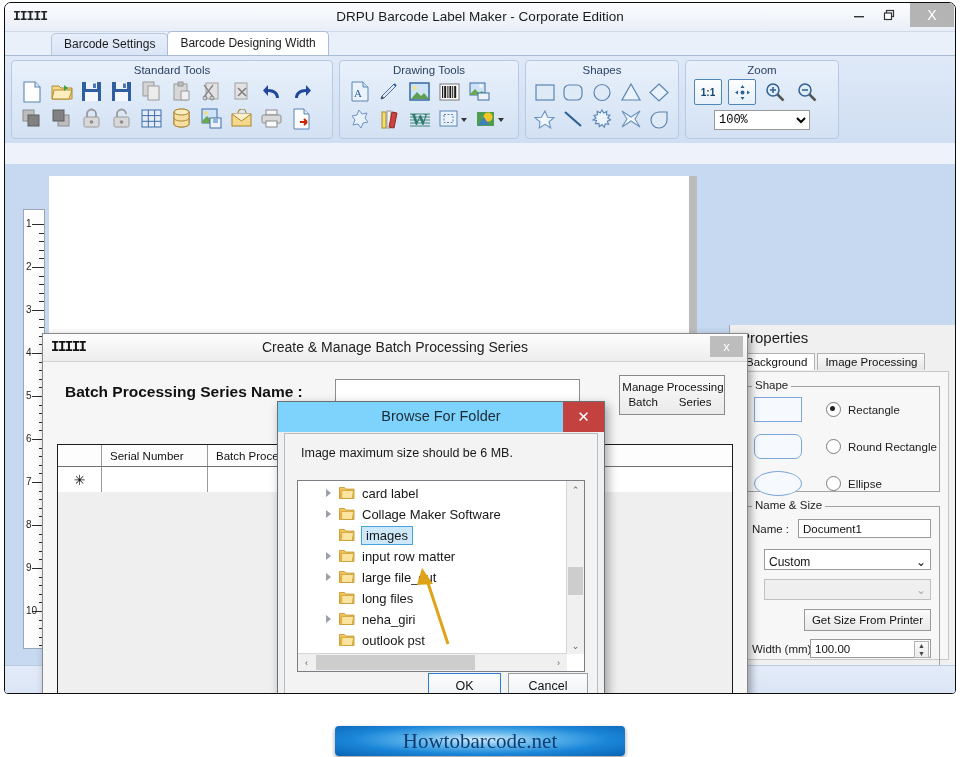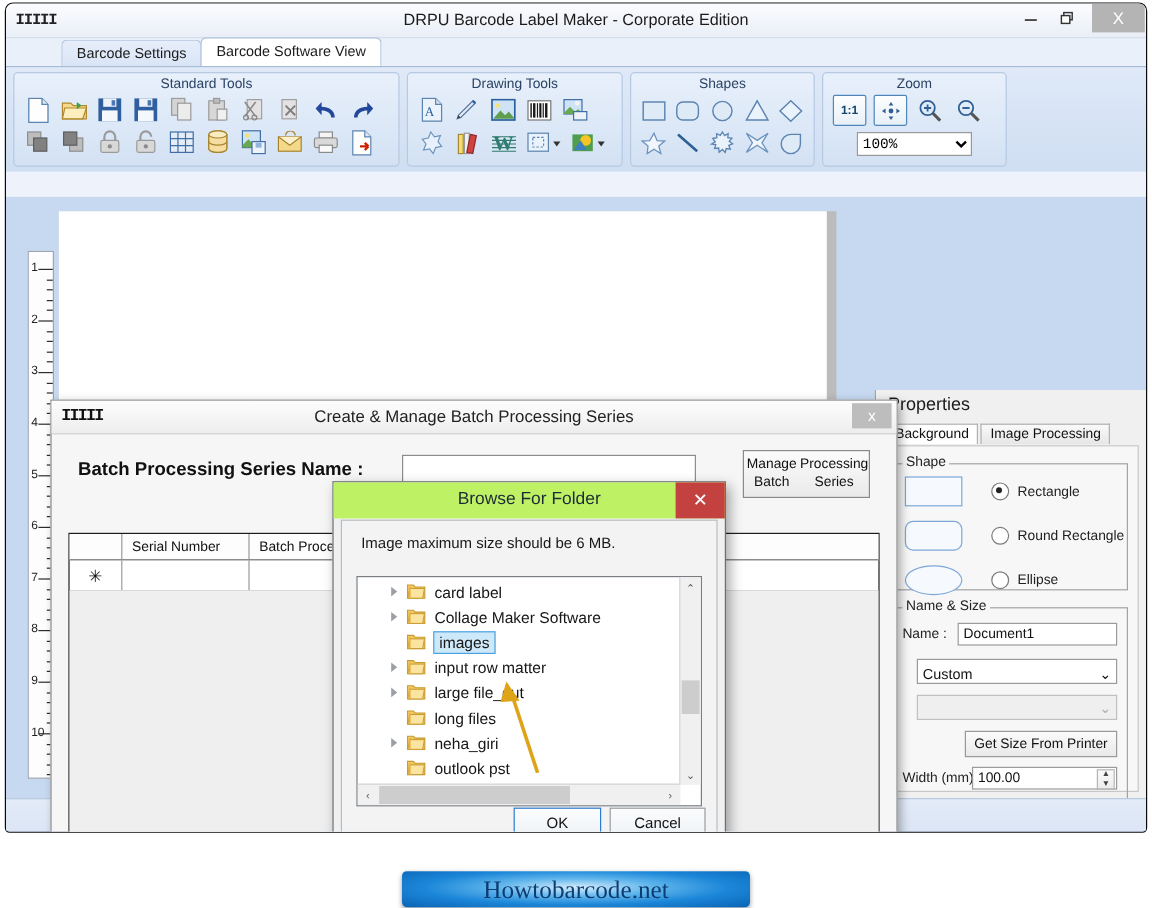--- a/index.html
+++ b/index.html
@@ -340,21 +340,21 @@
     left: 272px; top: 237px;
     width: 328px; height: 346px;
     background: #eff0f1;
     border: 1px solid #6a6f74;
     box-shadow: 3px 4px 10px rgba(0,0,0,.35);
     box-sizing: border-box;
     z-index: 40;
   }
   #browse-titlebar {
     height: 30px; position: relative;
-    background: #bef264;
+    background: #7dd3fc;
   }
   #browse-titlebar .btitle {
     position: absolute; left: 0; right: 0; top: 6px;
     text-align: center; font-size: 14.5px; color: #1d2b36;
   }
   #browse-close {
     position: absolute; right: 0; top: 0;
     width: 41px; height: 30px; background: #c3413f; color: #fff;
     display: flex; align-items: center; justify-content: center;
     font-size: 15px;
@@ -460,21 +460,21 @@
           <rect x="1.5" y="4" width="7" height="6.5" fill="#fff" stroke="#333" stroke-width="1.2"></rect>
         </svg>
       </div>
       <div class="win-btn close">X</div>
     </div>
   </div>
 
 
   <div id="tab-strip">
     <div class="tab">Barcode Settings</div>
-    <div class="tab active">Barcode Software View</div>
+    <div class="tab active">Barcode Designing Width</div>
   </div>
 
   <div id="ribbon">
 
     <div class="tool-group" style="width:322px">
       <div class="grp-title">Standard Tools</div>
       <div class="tool-rows">
         <div class="tool-row">
           <div class="tbtn">
               <svg width="20" height="22" viewBox="0 0 20 22">

